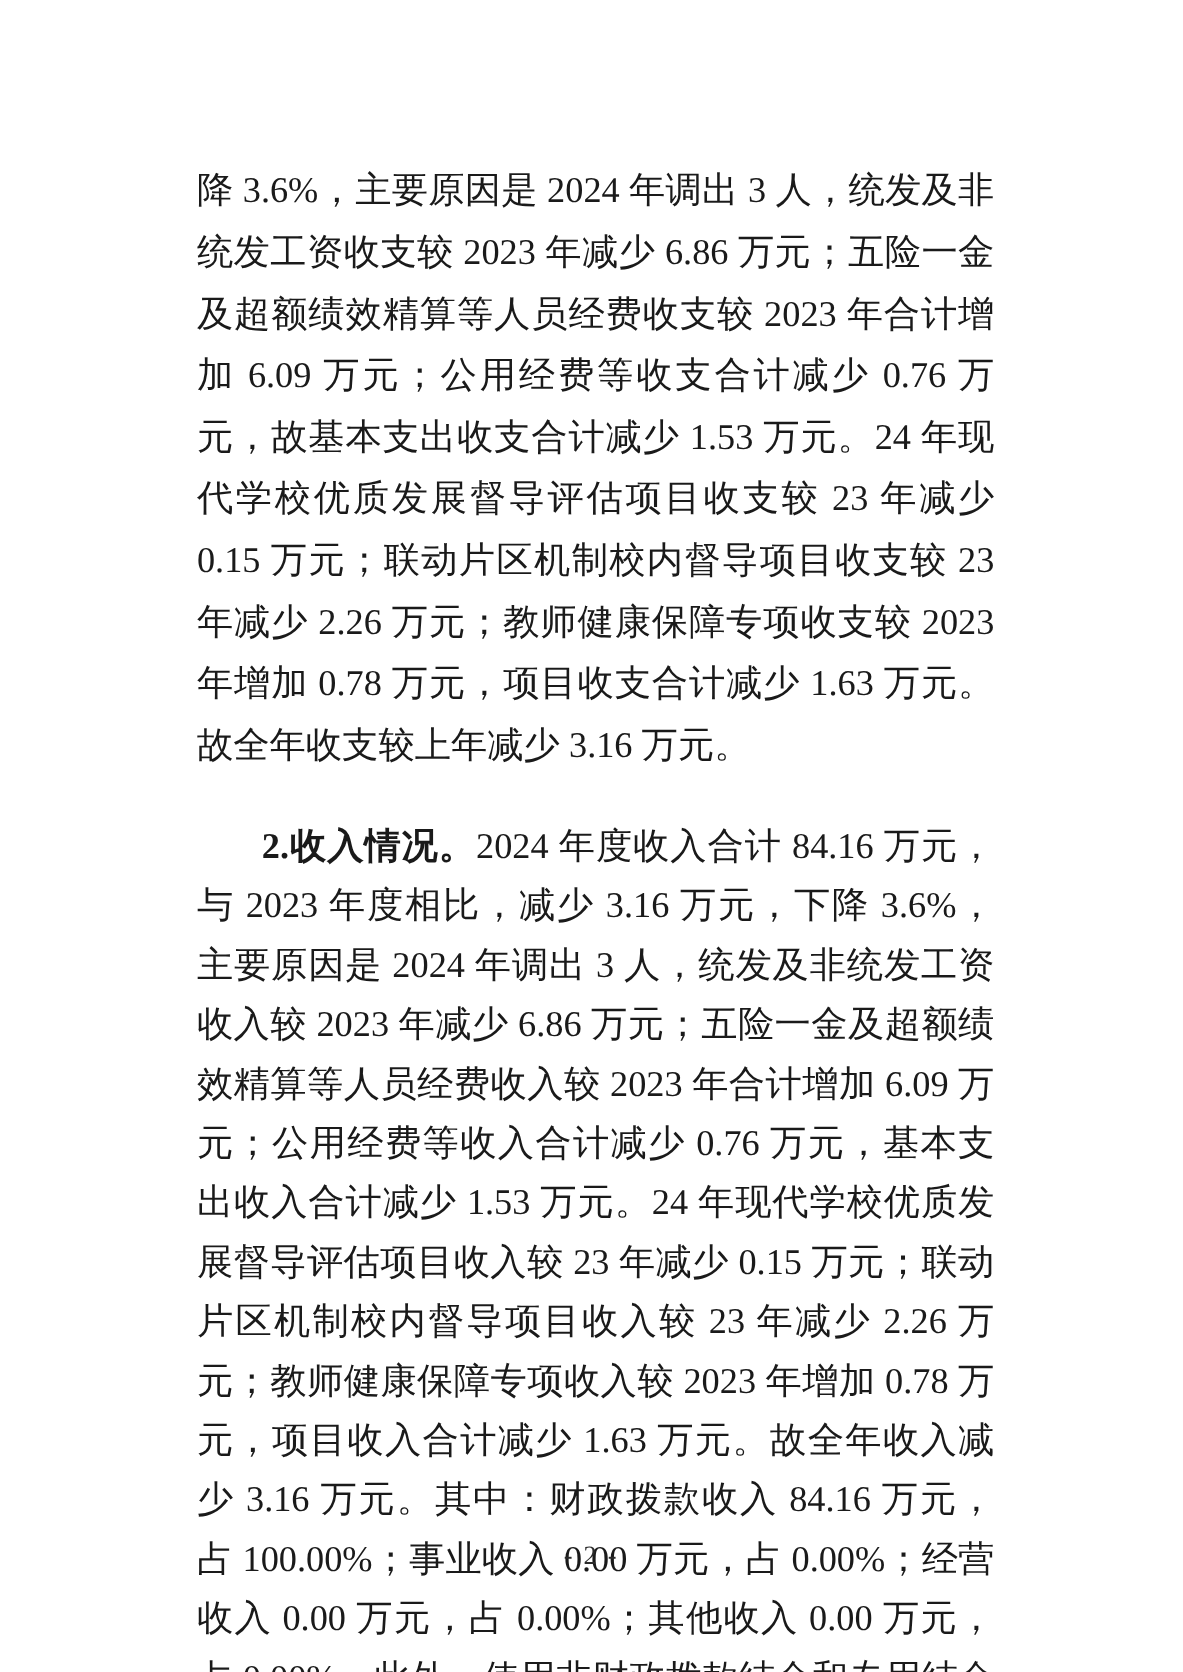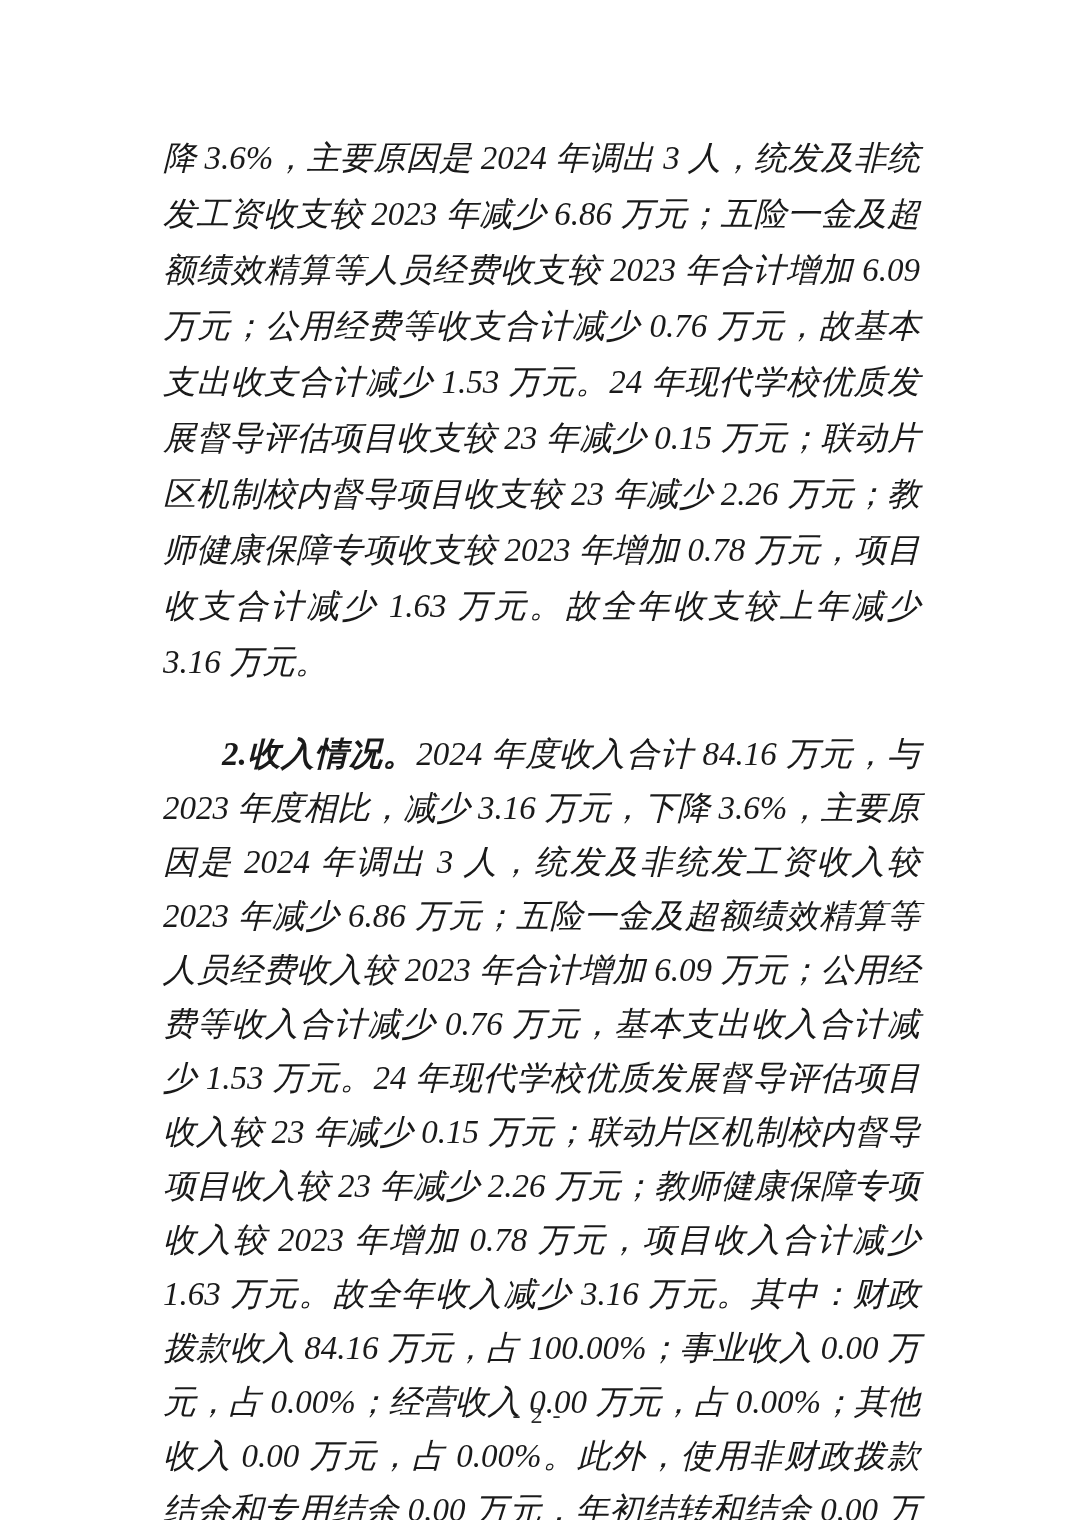--- a/index.html
+++ b/index.html
@@ -15,26 +15,25 @@
     color: #1a1a1a;
     overflow: hidden;
   }
   .page {
     position: absolute;
     top: 130px;
     left: 163px;
     width: 757px;
   }
   .para {
-    margin: 0;
+    margin: 16px;
     font-size: 33px;
     text-align: justify;
     text-justify: inter-ideograph;
     word-break: normal;
-    font-style: italic;
   }
   .para-1 {
     line-height: 56px;
     text-indent: 0;
   }
   .para-2 {
     margin-top: 37px;
     line-height: 54px;
     text-indent: 59px;
   }

